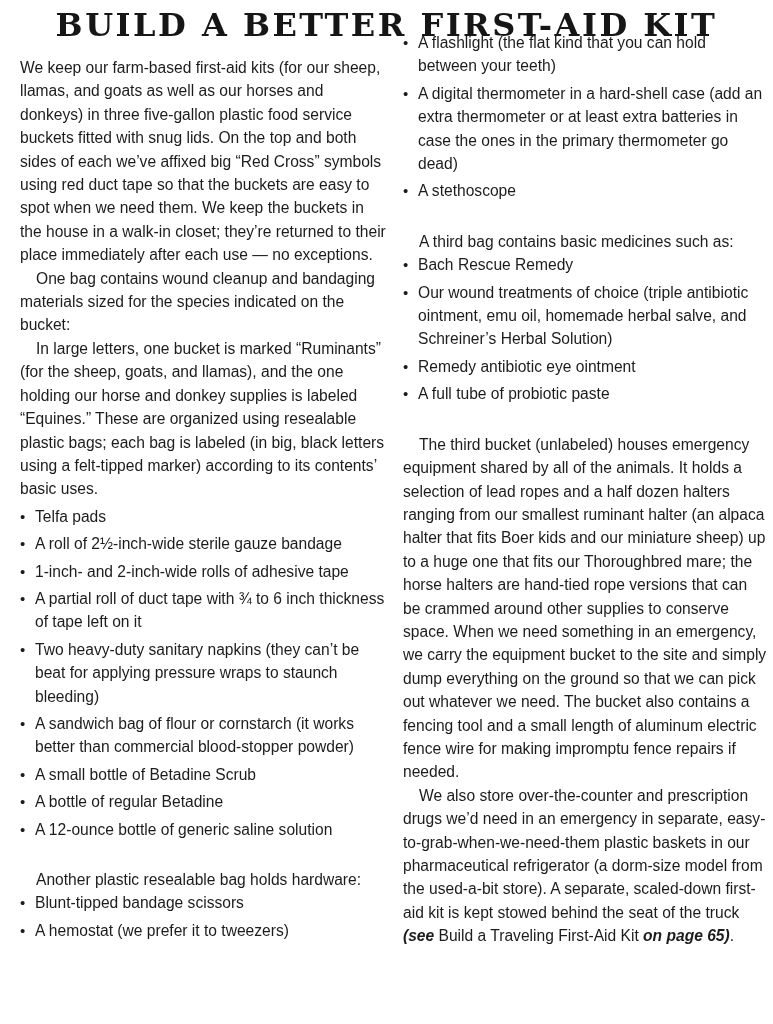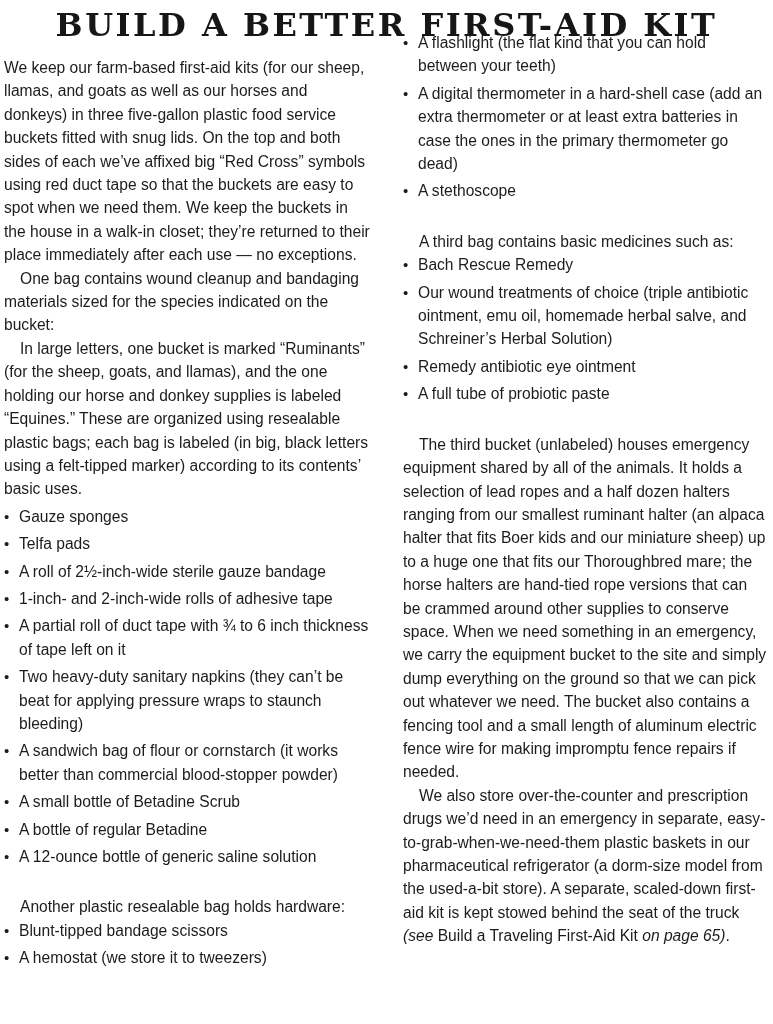--- a/index.html
+++ b/index.html
@@ -7,62 +7,61 @@
   .title {
     position: absolute; left: 0; top: 6px; width: 773px; text-align: center;
     font-family: "DejaVu Serif", serif; font-weight: bold; font-size: 32px;
     letter-spacing: 2.5px; color: #161616;
   }
   .col {
     position: absolute; top: 56px;
     font-family: "Liberation Sans", sans-serif; font-size: 15.6px; line-height: 23.4px;
     color: #1c1c1c;
   }
-  .col.left { left: 4px; width: 368px; }
+  .col.left { left: 20px; width: 368px; }
   .col.right { left: 403px; width: 365px; }
   .col.right .first-list { margin-top: -50px; }
   p { margin: 0; }
   p.indent { text-indent: 16px; }
   p.lead-in { padding-left: 16px; }
   ul { list-style: none; margin: 0; padding: 0; }
   li { position: relative; padding-left: 15px; margin-bottom: 4px; }
   li::before {
     content: "\2022"; position: absolute; left: 0; top: 0; font-size: 15px;
   }
   .gap { height: 23px; }
   .gap-sm { height: 4px; }
-  em { font-style: italic; }
+  em { font-style: italic; font-weight: bold; }
 </style>
 </head>
 <body>
 
 <div class="title">BUILD A BETTER FIRST-AID KIT</div>
 
 <div class="col left">
   <p>We keep our farm-based first-aid kits (for our sheep, llamas, and goats as well as our horses and donkeys) in three five-gallon plastic food service buckets fitted with snug lids. On the top and both sides of each we’ve affixed big “Red Cross” symbols using red duct tape so that the buckets are easy to spot when we need them. We keep the buckets in the house in a walk-in closet; they’re returned to their place immediately after each use — no exceptions.</p>
   <p class="indent">One bag contains wound cleanup and bandaging materials sized for the species indicated on the bucket:</p>
   <p class="indent">In large letters, one bucket is marked “Ruminants” (for the sheep, goats, and llamas), and the one holding our horse and donkey supplies is labeled “Equines.” These are organized using resealable plastic bags; each bag is labeled (in big, black letters using a felt-tipped marker) according to its contents’ basic uses.</p>
   <div class="gap-sm"></div>
   <ul>
-    <li>Gauze sponges</li>
     <li>Telfa pads</li>
     <li>A roll of 2½-inch-wide sterile gauze bandage</li>
     <li>1-inch- and 2-inch-wide rolls of adhesive tape</li>
     <li>A partial roll of duct tape with ¾ to 6 inch thickness of tape left on it</li>
     <li>Two heavy-duty sanitary napkins (they can’t be beat for applying pressure wraps to staunch bleeding)</li>
     <li>A sandwich bag of flour or cornstarch (it works better than commercial blood-stopper powder)</li>
     <li>A small bottle of Betadine Scrub</li>
     <li>A bottle of regular Betadine</li>
     <li>A 12-ounce bottle of generic saline solution</li>
   </ul>
   <div class="gap"></div>
   <p class="lead-in">Another plastic resealable bag holds hardware:</p>
   <ul>
     <li>Blunt-tipped bandage scissors</li>
-    <li>A hemostat (we store it to tweezers)</li>
+    <li>A hemostat (we prefer it to tweezers)</li>
   </ul>
 </div>
 
 <div class="col right">
   <ul class="first-list" style="margin-top:-25px;">
     <li>A flashlight (the flat kind that you can hold between your teeth)</li>
     <li>A digital thermometer in a hard-shell case (add an extra thermometer or at least extra batteries in case the ones in the primary thermometer go dead)</li>
     <li>A stethoscope</li>
   </ul>
   <div class="gap"></div>

